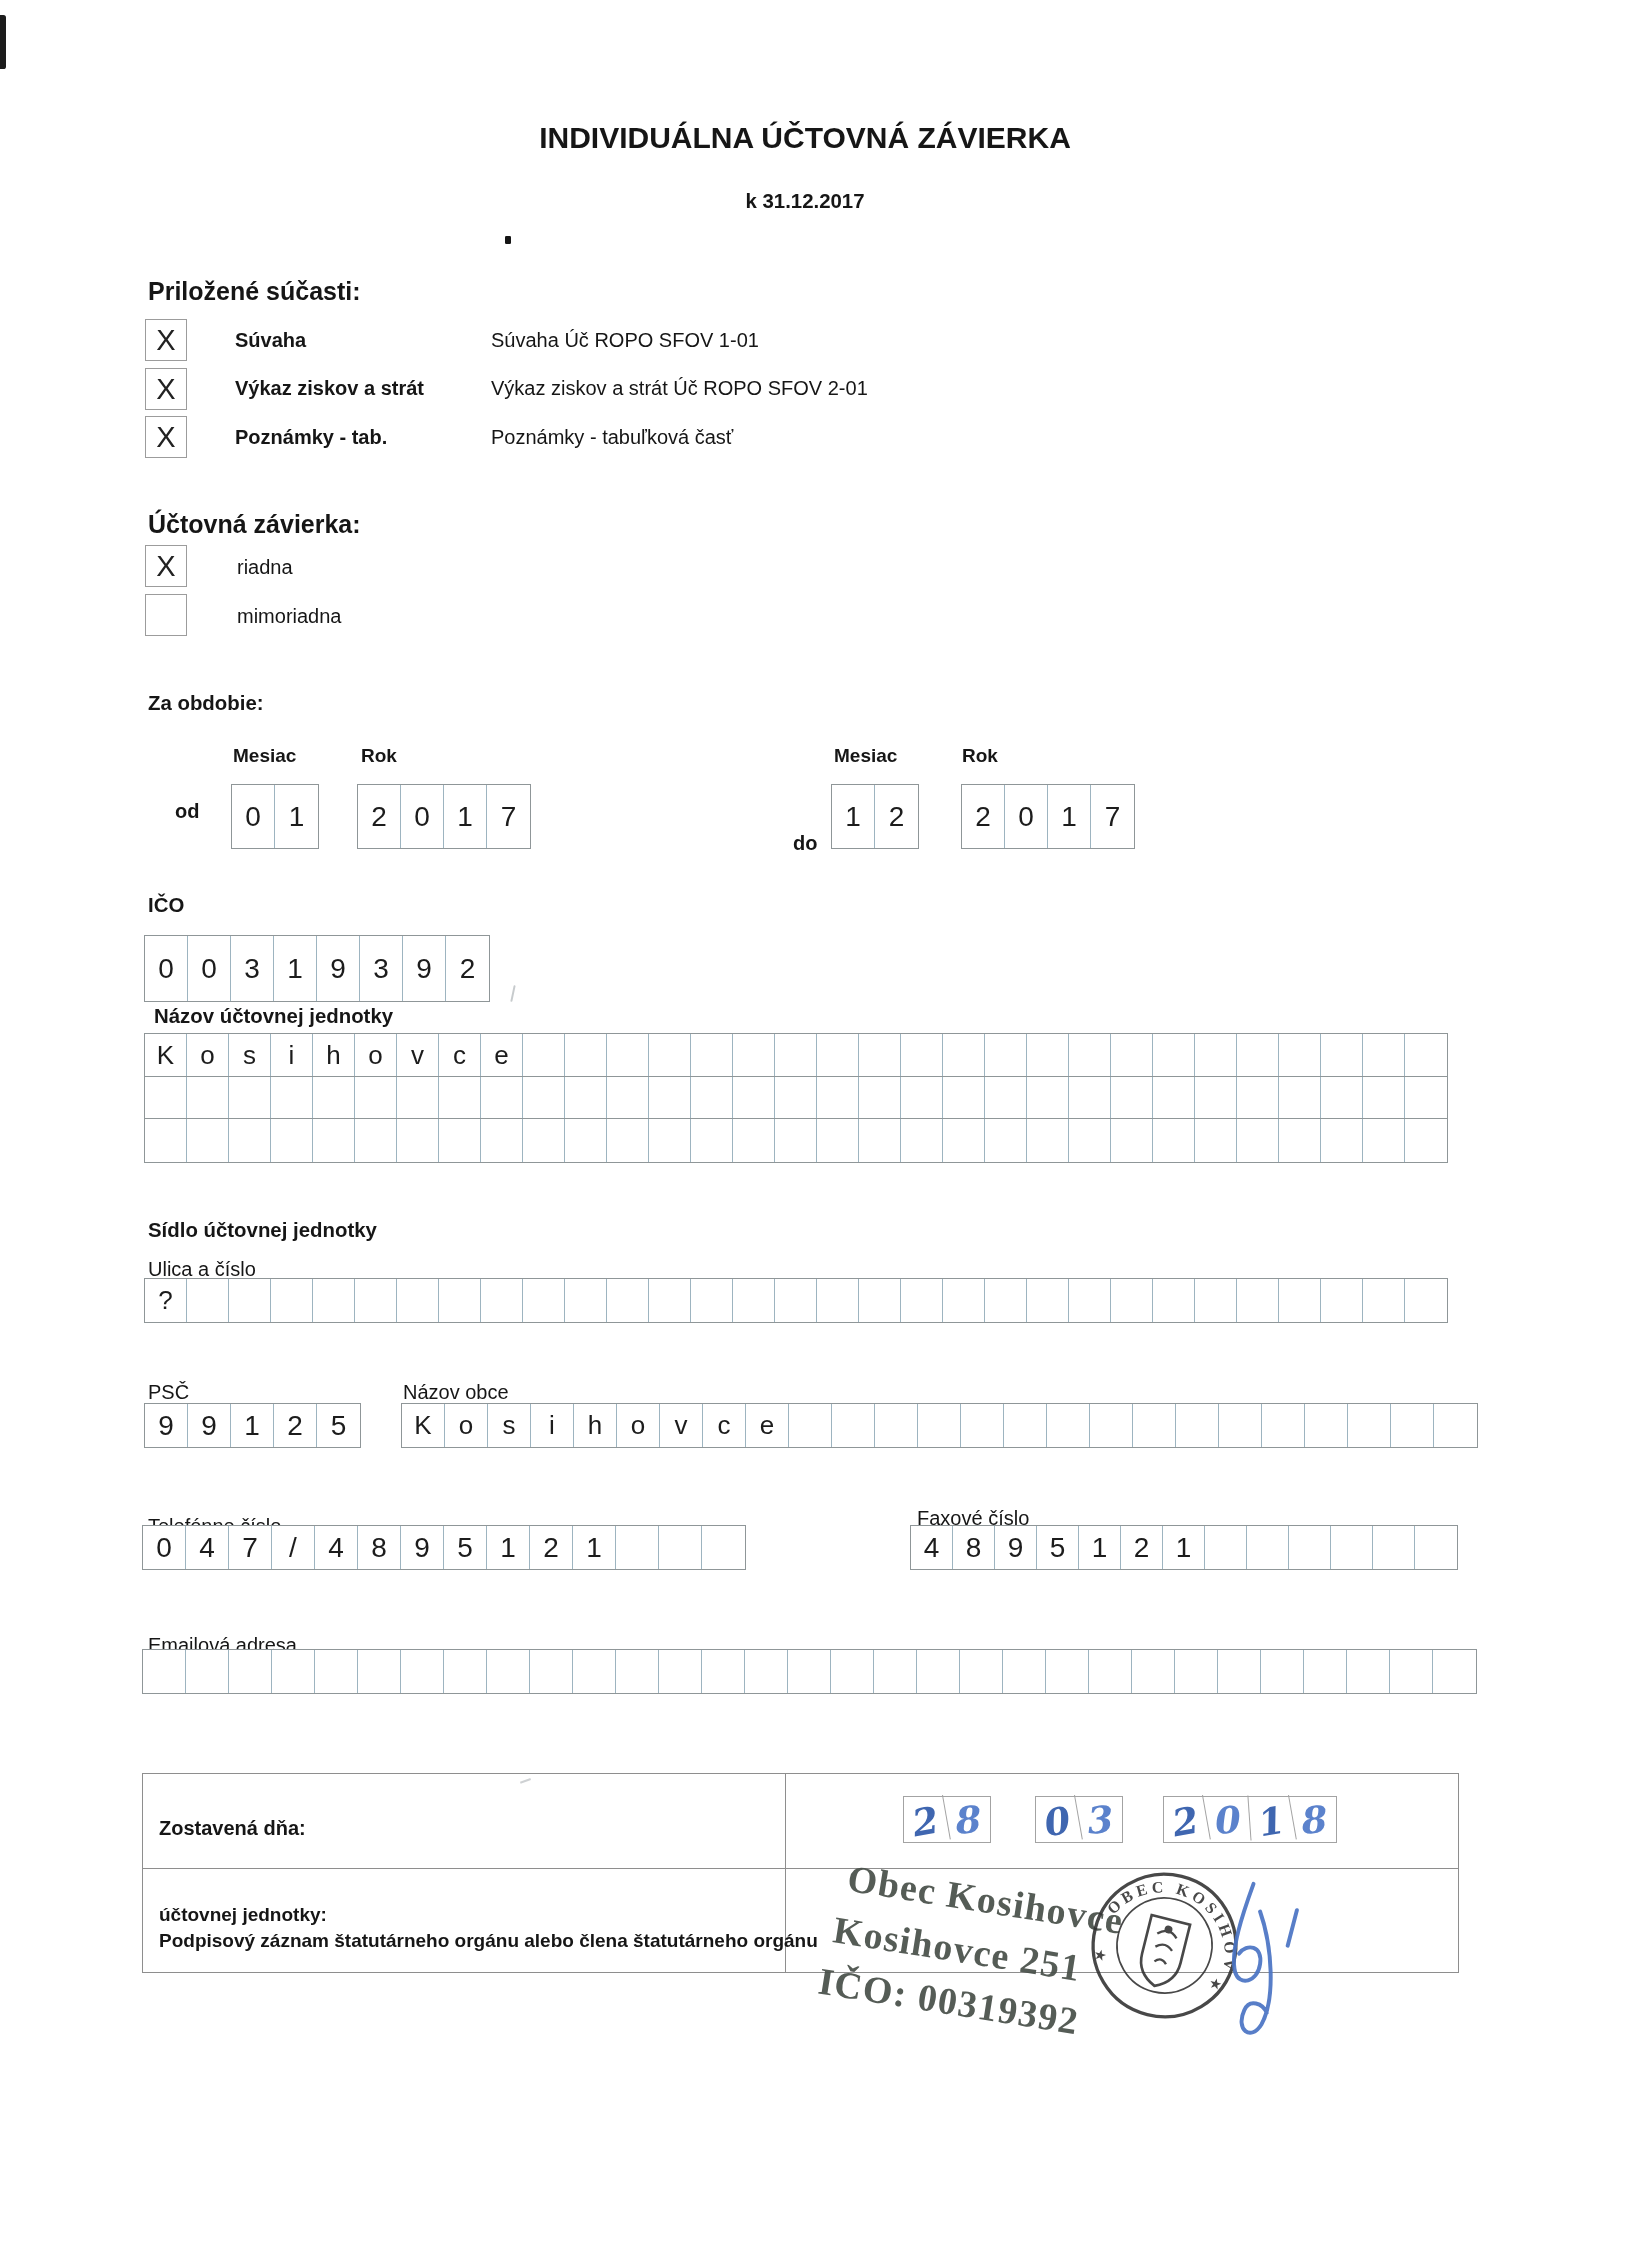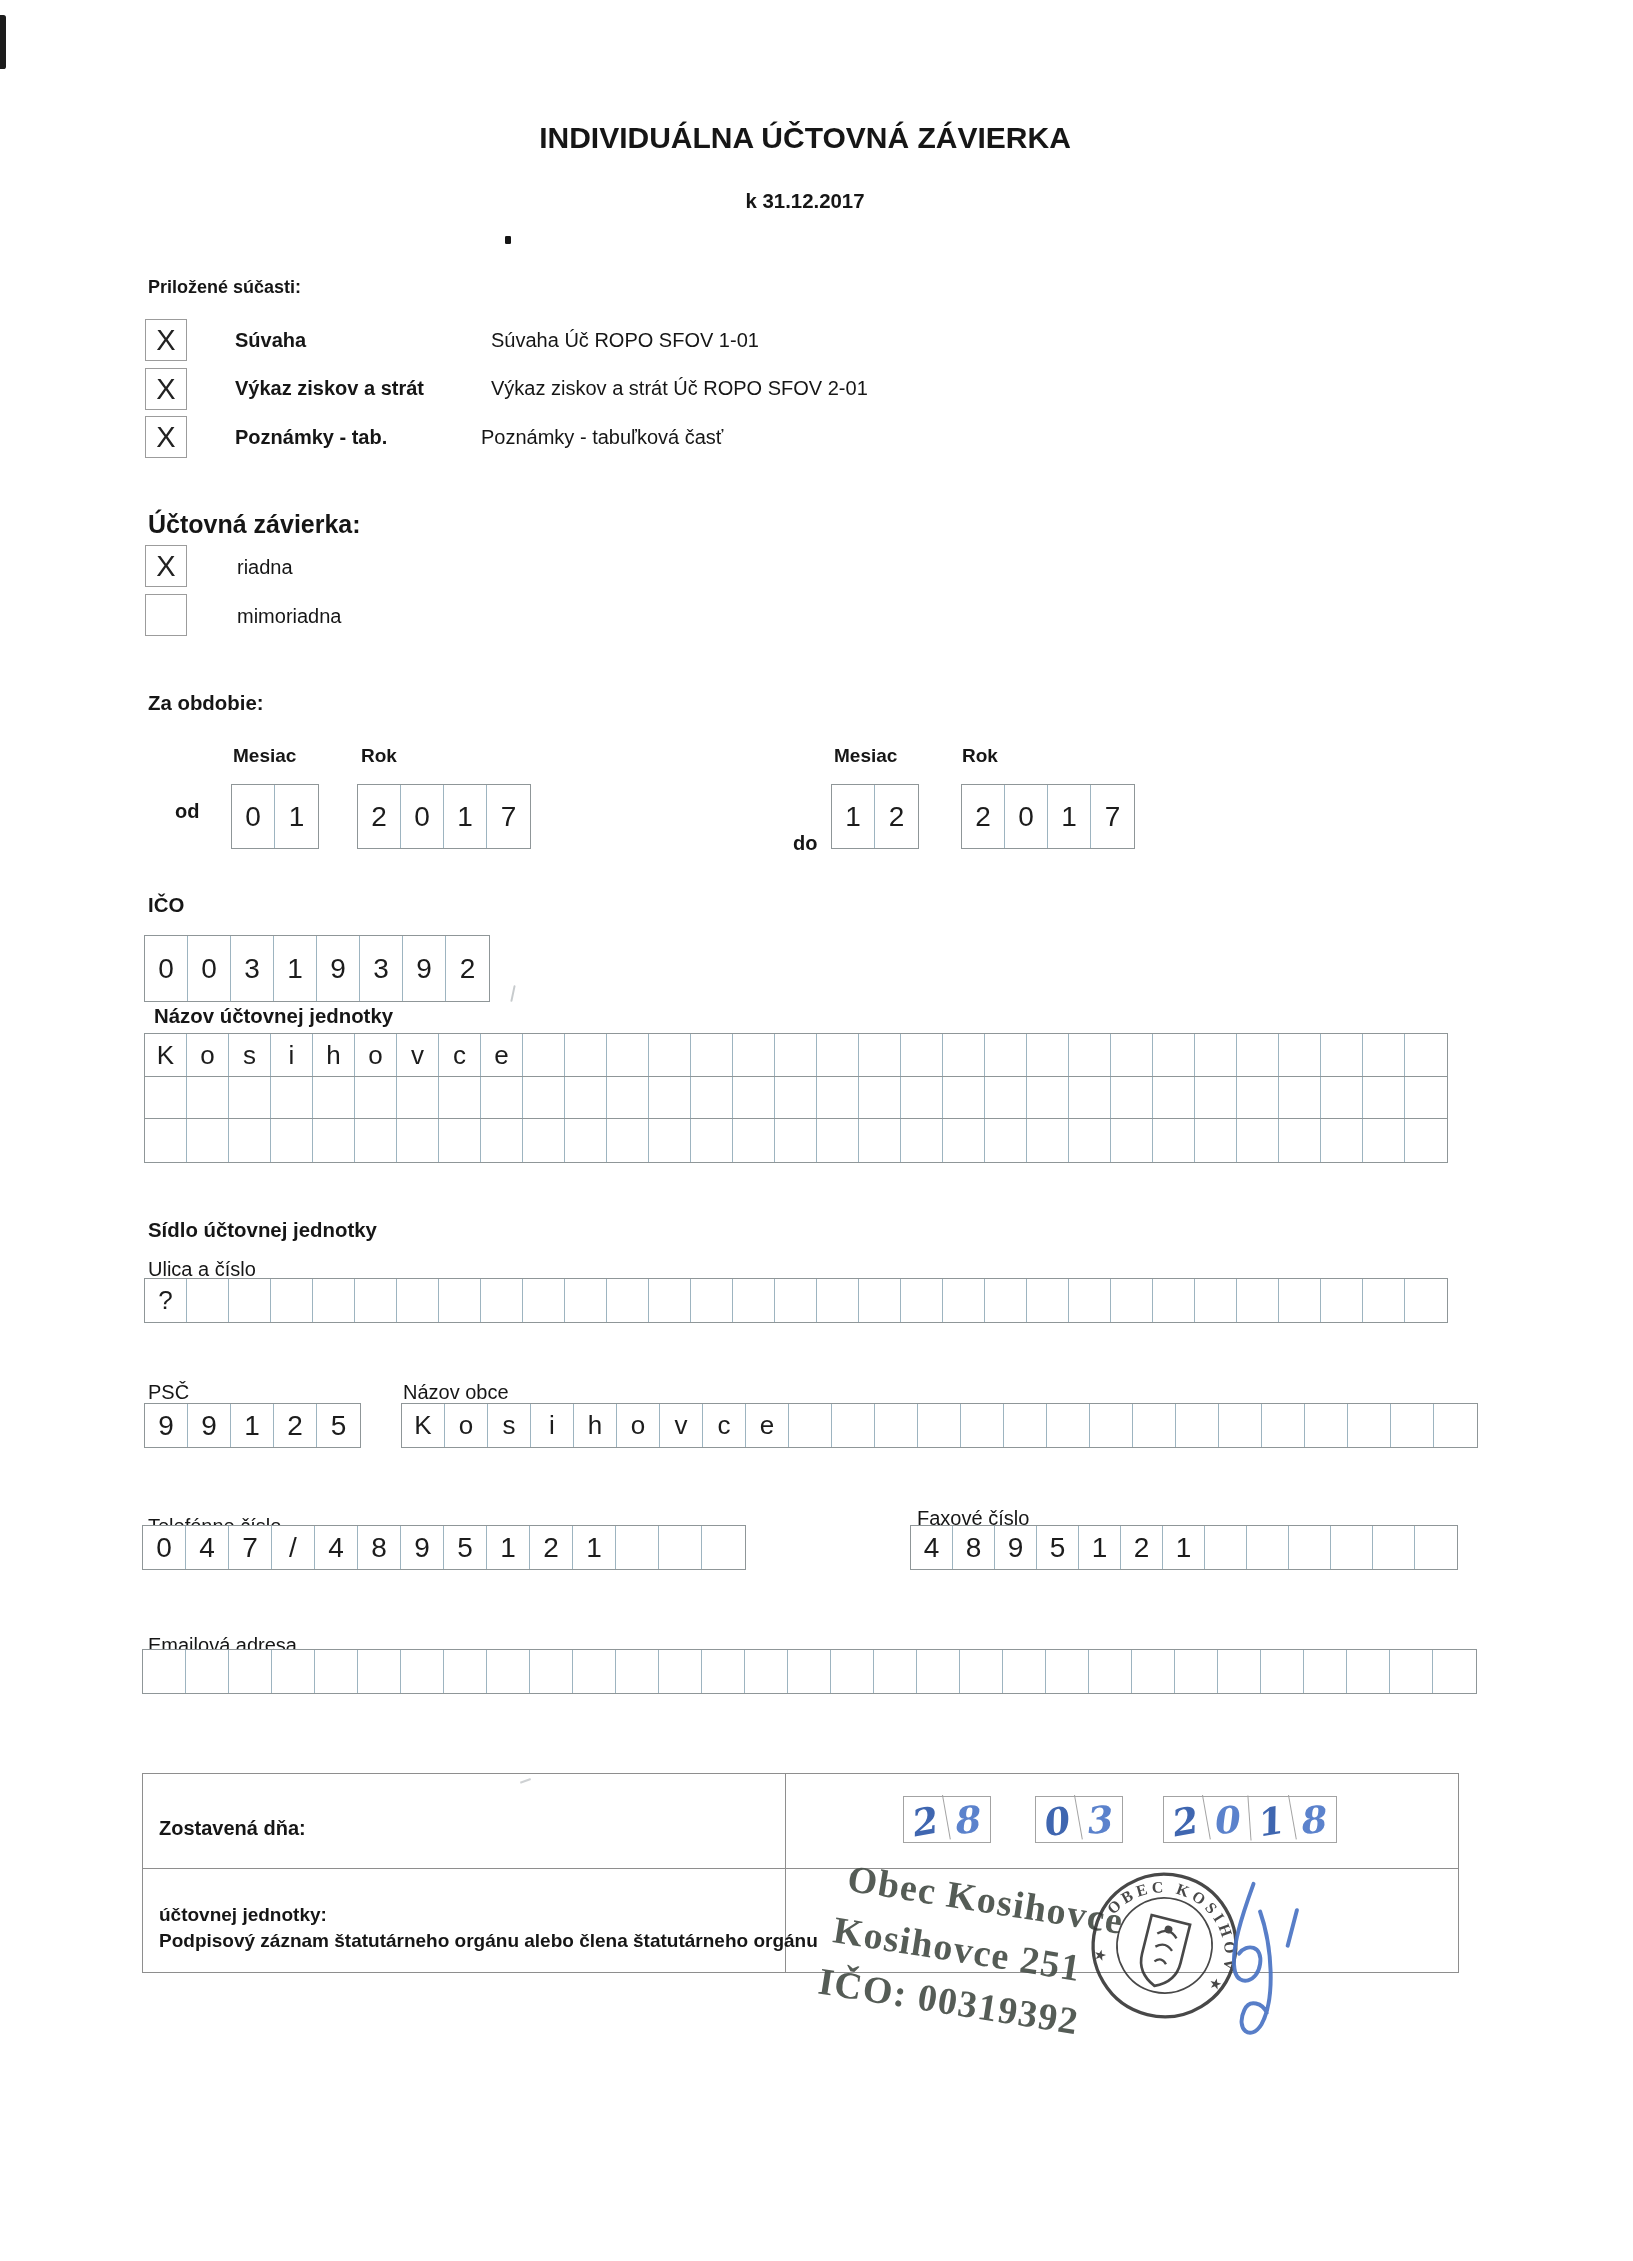--- a/index.html
+++ b/index.html
@@ -46,33 +46,33 @@
 
 <div class="page">
 
   <div class="t title" style="top:121px;">INDIVIDUÁLNA ÚČTOVNÁ ZÁVIERKA</div>
   <div class="t subtitle" style="top:190px;">k 31.12.2017</div>
   <div class="dot"></div>
   <div class="edge"></div>
   <div class="art1"></div>
   <div class="art2"></div>
 
-  <div class="t b" style="left:148px;top:277px;font-size:18px;">Priložené súčasti:</div>
+  <div class="t b" style="left:148px;top:277px;font-size:25px;">Priložené súčasti:</div>
 
   <div class="cb" style="left:145px;top:319px;">X</div>
   <div class="t b" style="left:235px;top:329px;">Súvaha</div>
   <div class="t" style="left:491px;top:329px;">Súvaha Úč ROPO SFOV 1-01</div>
 
   <div class="cb" style="left:145px;top:368px;">X</div>
   <div class="t b" style="left:235px;top:377px;">Výkaz ziskov a strát</div>
   <div class="t" style="left:491px;top:377px;">Výkaz ziskov a strát Úč ROPO SFOV 2-01</div>
 
   <div class="cb" style="left:145px;top:416px;">X</div>
   <div class="t b" style="left:235px;top:426px;">Poznámky - tab.</div>
-  <div class="t" style="left:481px;top:426px;">Poznámky - tabuľková časť</div>
+  <div class="t" style="left:491px;top:426px;">Poznámky - tabuľková časť</div>
 
   <div class="t b" style="left:148px;top:510px;font-size:25px;">Účtovná závierka:</div>
 
   <div class="cb" style="left:145px;top:545px;">X</div>
   <div class="t" style="left:237px;top:556px;">riadna</div>
 
   <div class="cb" style="left:145px;top:594px;"></div>
   <div class="t" style="left:237px;top:605px;">mimoriadna</div>
 
   <div class="t b" style="left:148px;top:692px;font-size:20.4px;">Za obdobie:</div>

